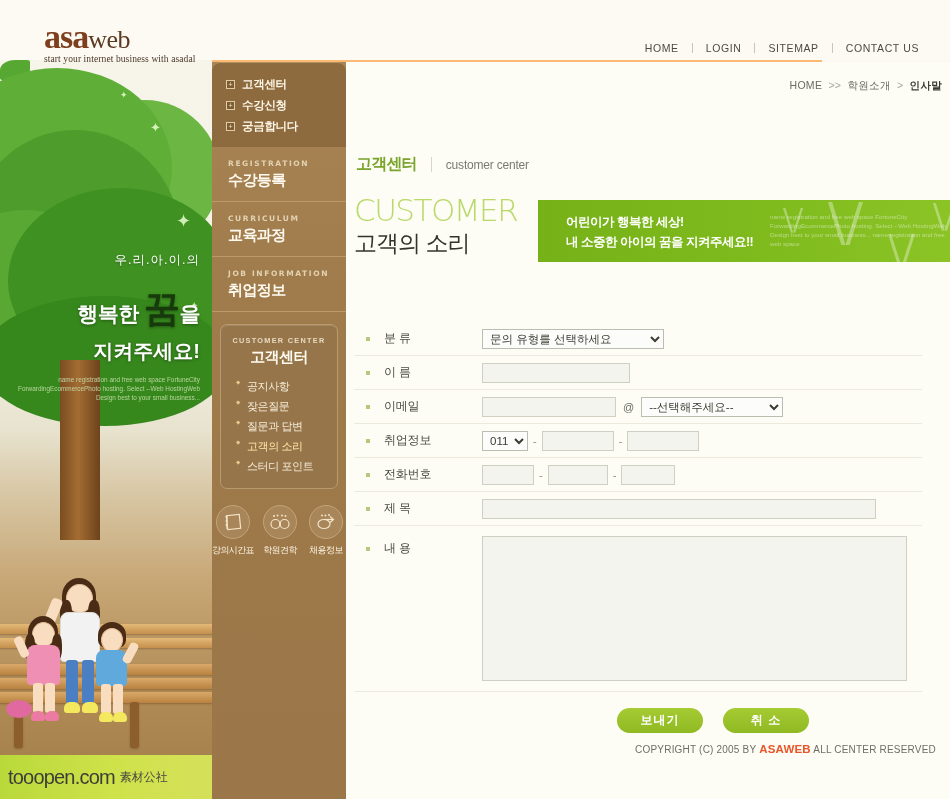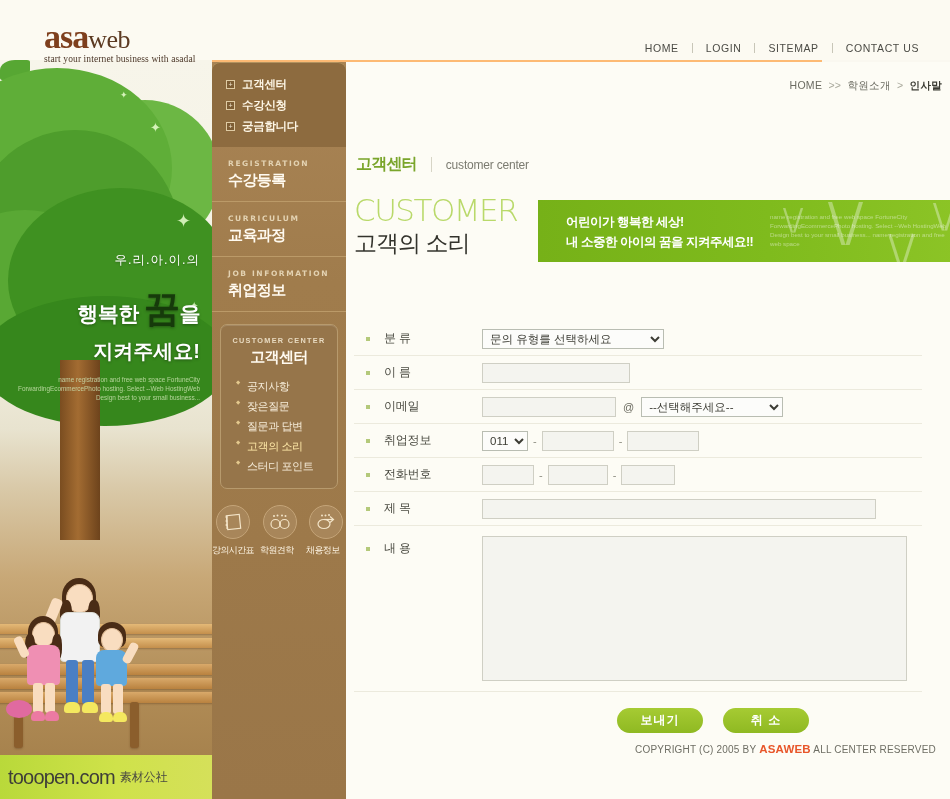--- a/index.html
+++ b/index.html
@@ -120,21 +120,21 @@
     border-radius: 7px; padding: 11px 0 12px 0; box-shadow: inset 0 1px 0 rgba(255,255,255,.14);
   }
   #cust-box .en { font-size: 7.3px; color: #e8dac0; letter-spacing: 1.3px; text-align:center; font-weight: bold; }
   #cust-box .kr { font-size: 15px; color: #fffaf0; font-weight: bold; text-align:center; margin-top: 3px; letter-spacing: -0.6px; }
   #cust-box ul { list-style: none; margin-top: 9px; }
   #cust-box li { font-size: 11px; color: #f6ecd9; padding: 2.5px 0 2.5px 26px; letter-spacing: -0.4px; position: relative; }
   #cust-box li::before { content:'◆'; position:absolute; left:15px; top:3px; font-size:5.5px; color:#e4c98e; }
   #cust-box li.active { color: #ffe9a8; }
 
   #side-icons { display: flex; justify-content: center; gap: 6px; margin-top: 16px; }
-  .sicon { text-align: left; width: 42px; }
+  .sicon { text-align: center; width: 42px; }
   .sicon .circ {
     width: 34px; height: 34px; margin: 0 auto; border-radius: 50%;
     background: #a8865a; border: 1px solid #c4a madeup;
     border: 1px solid #c4a478; display:flex; align-items:center; justify-content:center;
   }
   .sicon .cap { font-size: 9px; color: #fdf4e3; margin-top: 5px; letter-spacing: -0.6px; white-space: nowrap; }
 
   
   #main { position: absolute; left: 346px; top: 62px; width: 604px; height: 737px; background: #fdfcf5; z-index: 25; }
   #breadcrumb { position: absolute; right: 8px; top: 17px; font-size: 10.5px; color: #6b6b61; letter-spacing: .3px; }

